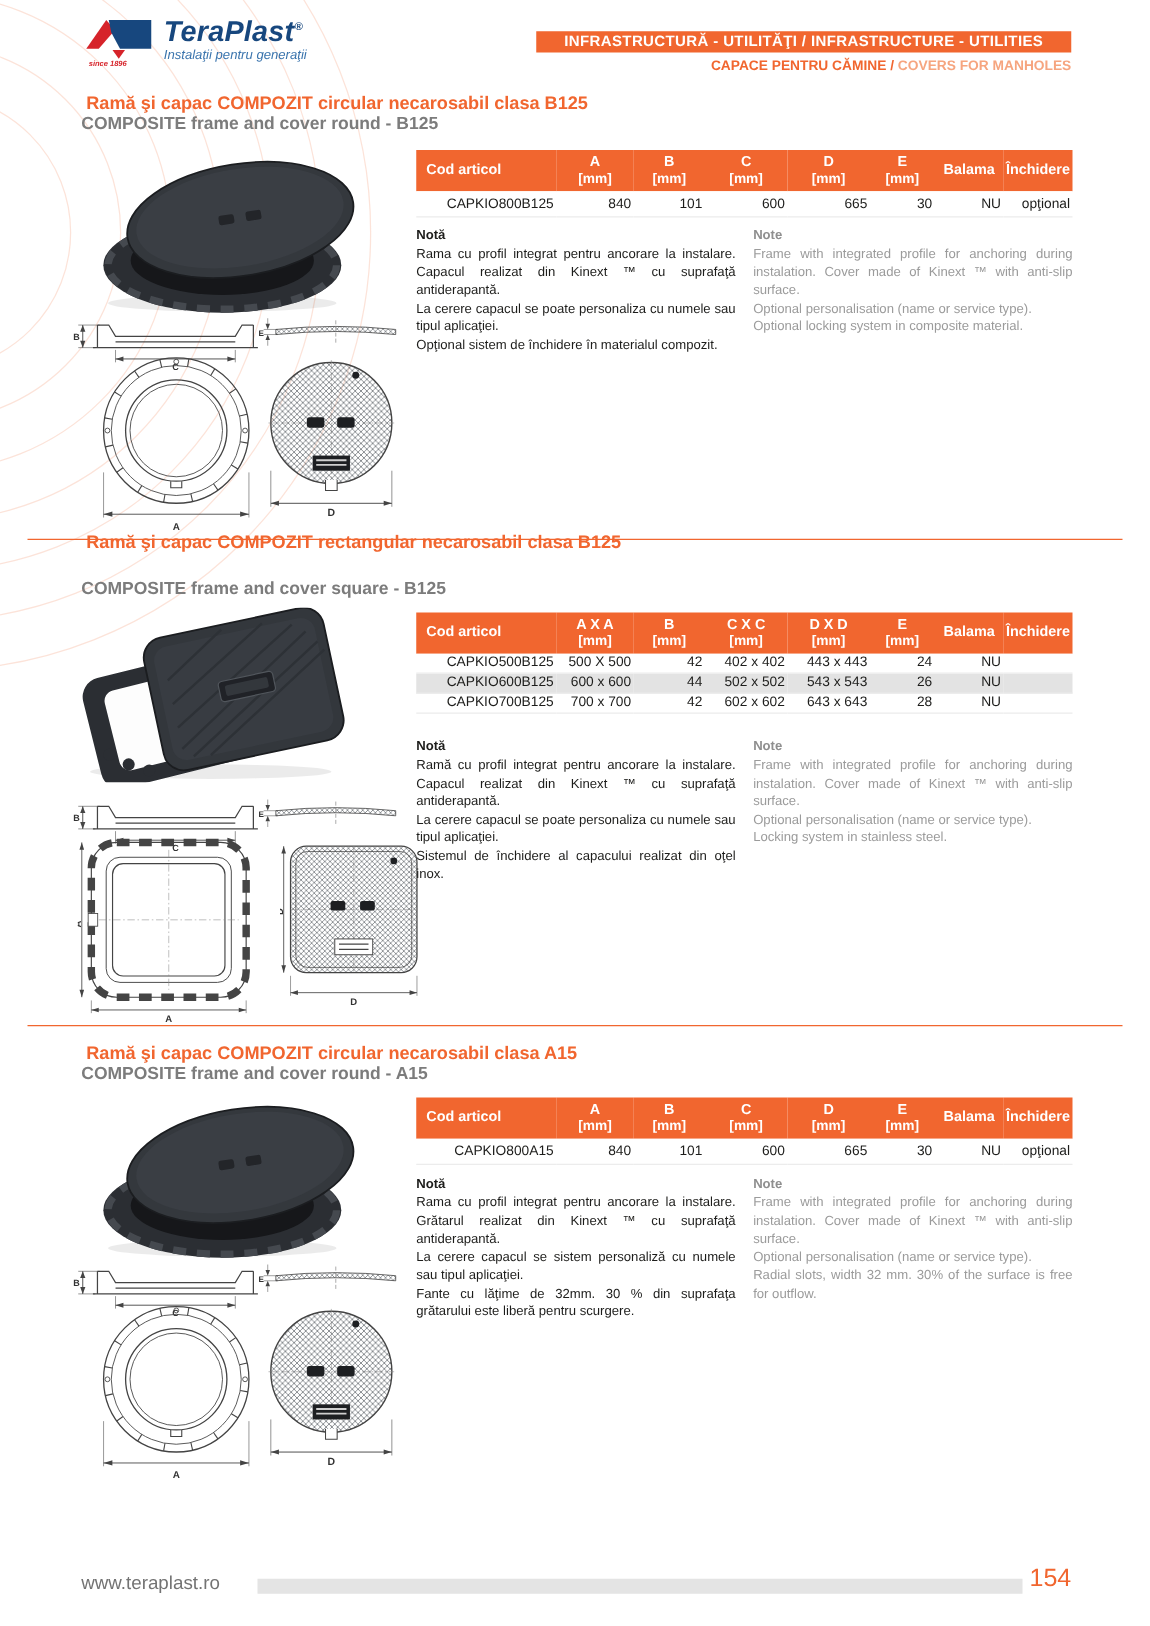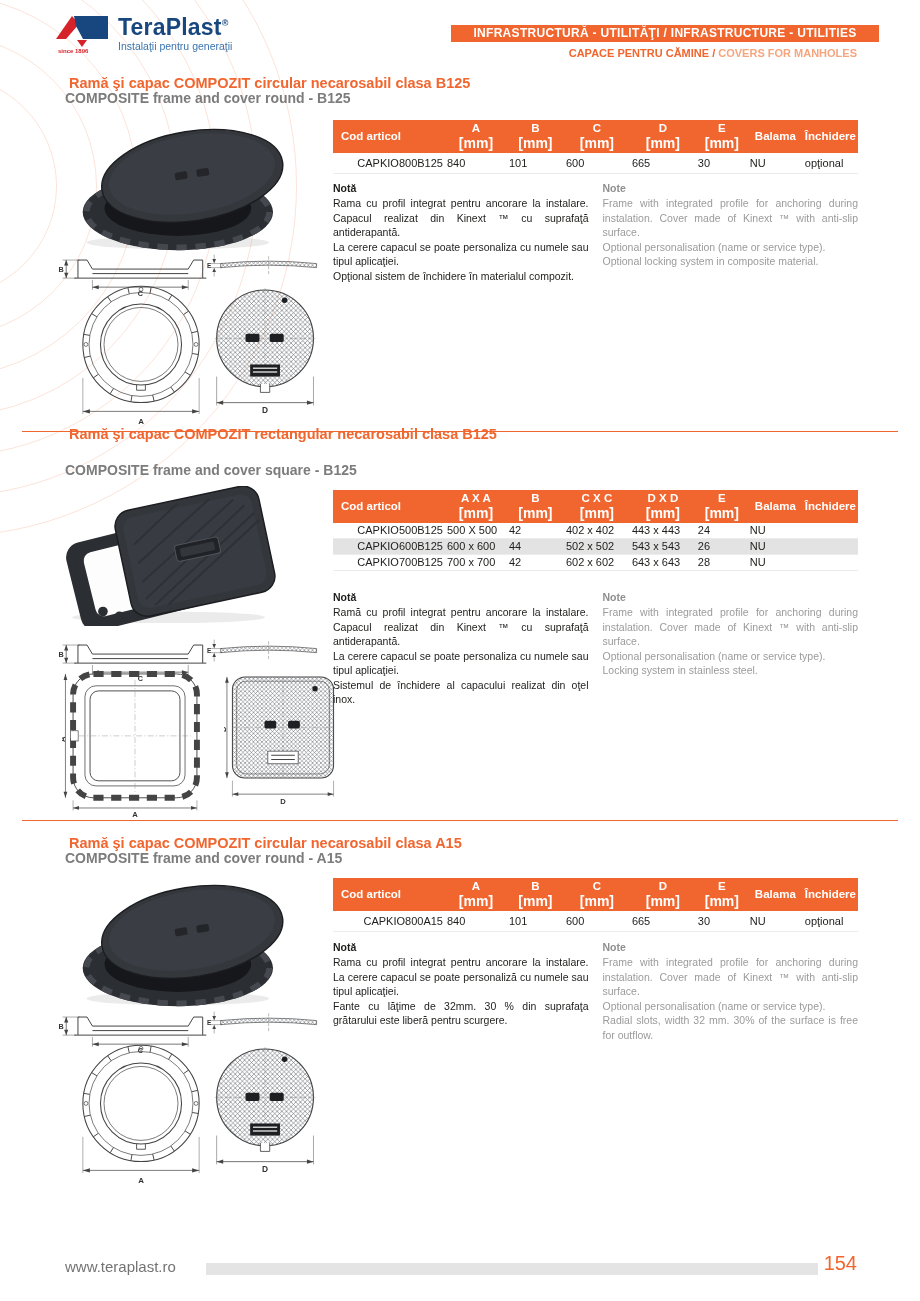--- a/index.html
+++ b/index.html
@@ -1,38 +1,38 @@
 <!DOCTYPE html>
 <html><head>
 <meta charset="utf-8">
 <style>
   html,body{margin:0;padding:0;background:#fff;}
   .page{position:relative;width:920px;height:1301px;background:#ffffff;overflow:hidden;
         font-family:"Liberation Sans", sans-serif;color:#1d1d1b;}
   .arc{position:absolute;border:1.3px solid rgba(241,102,47,.18);border-radius:50%;pointer-events:none;}
   
-  .logo{position:absolute;left:55px;top:13px;display:flex;gap:9px;align-items:center;}
+  .logo{position:absolute;left:68px;top:13px;display:flex;gap:9px;align-items:flex-start;font-style:italic;}
   .logo-text .brand{font-size:23px;font-weight:bold;color:#17477E;line-height:1.05;letter-spacing:.2px;}
   .logo-text .brand sup{font-size:9px;}
   .logo-text .tagline{font-size:10.5px;color:#3A74AD;margin-top:1px;}
-  .banner{position:absolute;left:451px;top:25px;width:428px;height:17px;background:#F1662F;color:#fff;
+  .banner{position:absolute;left:429px;top:25px;width:428px;height:17px;background:#F1662F;color:#fff;
           font-weight:bold;font-size:12px;line-height:17px;text-align:center;letter-spacing:.3px;}
   .subcat{position:absolute;right:63px;top:47px;font-size:11px;font-weight:bold;white-space:nowrap;}
   .subcat .ro{color:#F1662F;} .subcat .en{color:#F6A57F;}
   
   h2.ttl{position:absolute;left:65px;margin:4px;font-size:14.5px;font-weight:bold;color:#F1662F;}
   h3.sub{position:absolute;left:65px;margin:0;font-size:14px;font-weight:bold;color:#7C7C7C;}
   .divider{position:absolute;left:22px;right:22px;border:none;border-top:1.6px solid #F1662F;margin:0;}
   
   table.spec{position:absolute;width:525px;border-collapse:collapse;font-size:11px;color:#1d1d1b;}
   .spec th{background:#F1662F;color:#fff;font-weight:bold;padding:2px 2px;text-align:center;vertical-align:middle;height:29px;}
   .spec th.c0{text-align:left;padding-left:8px;}
   .spec .hl{font-size:11.5px;line-height:1.12;}
-  .spec .hs{font-size:14px;line-height:1.1;margin-top:1px;}
-  .spec td{text-align:left;padding:4px 2px;background:#fff;}
+  .spec .hs{font-size:11px;line-height:1.1;margin-top:1px;}
+  .spec td{text-align:right;padding:4px 2px;background:#fff;}
   .spec td.c0{text-align:right;padding-left:8px;}
   .spec tbody tr{border-bottom:1px solid #ececec;}
   .spec.compact td{padding:1px 2px 2px;}
   .spec tr.alt td{background:#E3E3E3;}
   
   .notes{position:absolute;width:525px;display:flex;gap:14px;}
   .note{width:256px;font-size:10.5px;line-height:1.38;color:#1d1d1b;text-align:justify;}
   .note p{margin:0;}
   .note .stretch{text-align-last:justify;}
   .ntitle{font-weight:bold;margin-bottom:1px;}
@@ -538,21 +538,22 @@
         <td>NU</td>
         <td>opţional</td>
       </tr>
     </tbody>
   </table>
 
   <div class="notes" style="left:333px;top:940px">
     <div class="note ro">
       <div class="ntitle">Notă</div>
       <p class="stretch">Rama cu profil integrat pentru ancorare la instalare.</p>
-      <p>La cerere capacul se poate personaliză cu numele sau tipul aplicaţiei.</p>
+      <p class="stretch">Grătarul realizat din Kinext ™ cu suprafaţă antiderapantă.</p>
+      <p>La cerere capacul se sistem personaliză cu numele sau tipul aplicaţiei.</p>
       <p>Fante cu lăţime de 32mm. 30 % din suprafaţa grătarului este liberă pentru scurgere.</p>
     </div>
     <div class="note en">
       <div class="ntitle">Note</div>
       <p>Frame with integrated profile for anchoring during instalation. Cover made of Kinext ™ with anti-slip surface.</p>
       <p>Optional personalisation (name or service type).</p>
       <p>Radial slots, width 32 mm. 30% of the surface is free for outflow.</p>
     </div>
   </div>
 

